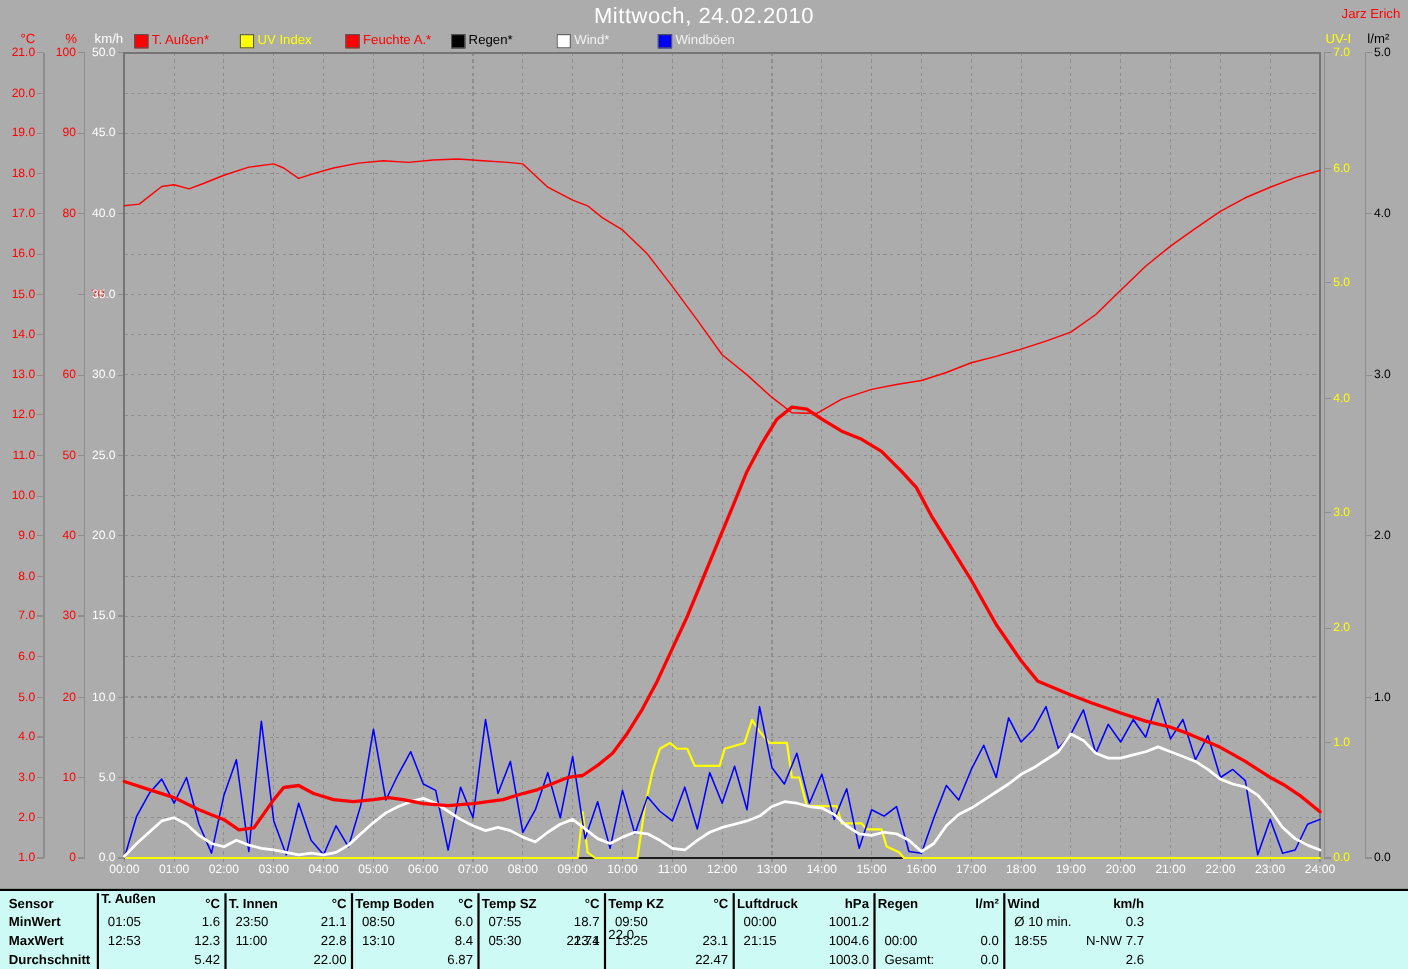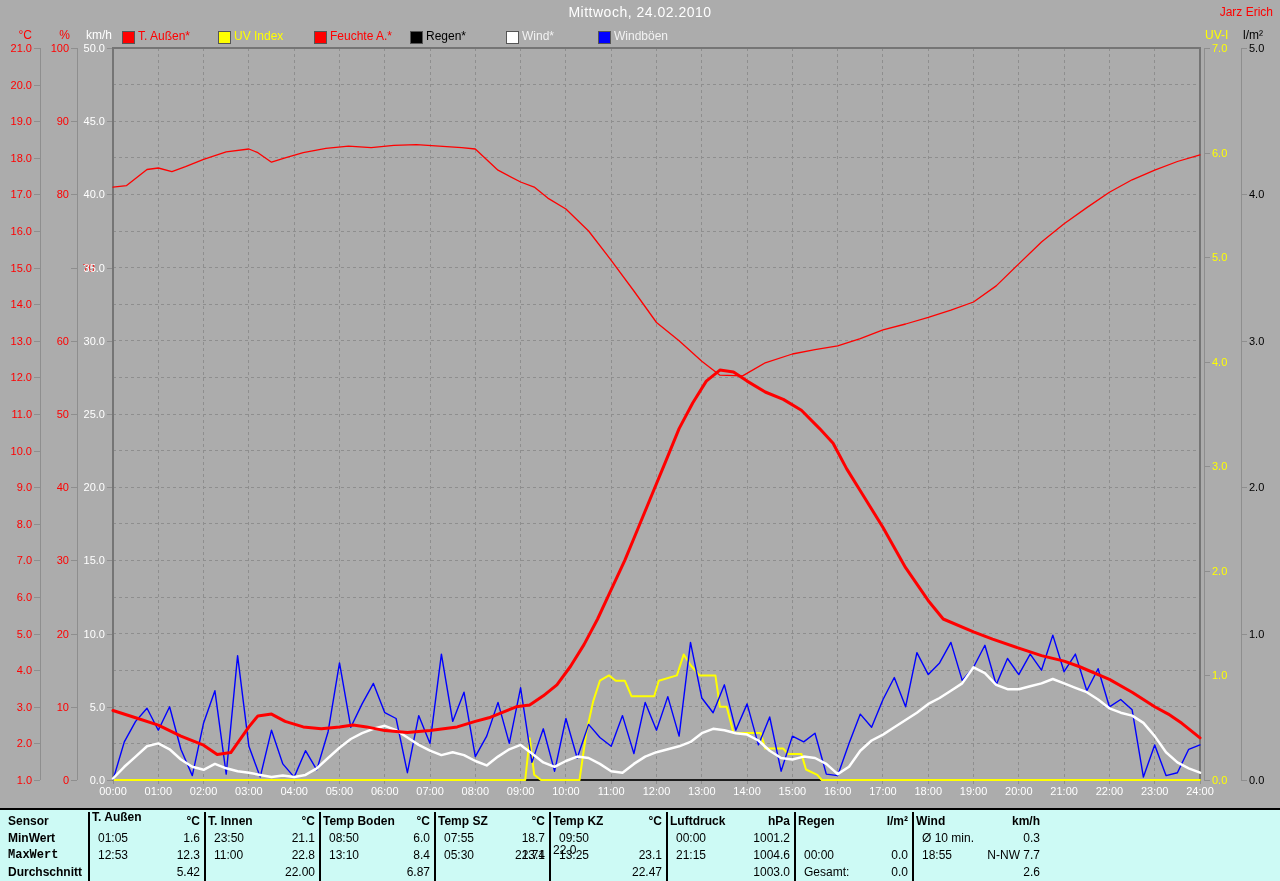--- a/index.html
+++ b/index.html
@@ -4,21 +4,21 @@
 <style>
   html,body{margin:0;padding:0;}
   body{
     width:1280px;height:881px;background:#acacac;overflow:hidden;
     font-family:"Liberation Sans",sans-serif;
   }
   #app{position:relative;width:1280px;height:881px;background:#acacac;}
   .abs{position:absolute;}
   #title{
     top:4px;left:0;width:1280px;text-align:center;
-    color:#ffffff;font-size:14px;letter-spacing:0.5px;
+    color:#ffffff;font-size:20px;letter-spacing:0.5px;
   }
   #author{
     top:5px;right:7px;color:#ff0000;font-size:12px;
   }
   .unit-label{font-size:12px;top:28px;white-space:nowrap;}
   .unit-right{text-align:right;}
   .legend-item{top:29px;height:14px;white-space:nowrap;}
   .legend-swatch{
     position:absolute;top:2px;left:0;width:11px;height:11px;
     border:1px solid #555;
@@ -307,21 +307,21 @@
       <div class="xlab" style="left: 995.833px;">20:00</div>
       <div class="xlab" style="left: 1041.12px;">21:00</div>
       <div class="xlab" style="left: 1086.42px;">22:00</div>
       <div class="xlab" style="left: 1131.71px;">23:00</div>
       <div class="xlab" style="left: 1177px;">24:00</div>
     </div>
 
   <div id="stats-table">
       <div class="tcell tbold" style="left: 8px; top: 4px; width: 78px;">Sensor</div>
       <div class="tcell tbold" style="left: 8px; top: 21px; width: 78px;">MinWert</div>
-      <div class="tcell tbold" style="left: 8px; top: 38px; width: 78px; font-family: Liberation Mono, monospace;">MaxWert</div>
+      <div class="tcell tbold" style="left: 8px; top: 38px; width: 78px;">MaxWert</div>
       <div class="tcell tbold" style="left: 8px; top: 55px; width: 78px;">Durchschnitt</div>
       <div class="tcell tbold" style="left: 92px; top: 0; text-align: right;">T. Außen</div>
       <div class="tcell tbold" style="left: 92px; top: 4px; width: 108px; text-align: right;">°C</div>
       <div class="tcell" style="left: 98px; top: 21px;">01:05</div>
       <div class="tcell" style="left: 92px; top: 21px; width: 108px; text-align: right;">1.6</div>
       <div class="tcell" style="left: 98px; top: 38px;">12:53</div>
       <div class="tcell" style="left: 92px; top: 38px; width: 108px; text-align: right;">12.3</div>
       <div class="tcell" style="left: 92px; top: 55px; width: 108px; text-align: right;">5.42</div>
       <div class="tcell tbold" style="left: 208px; top: 4px;">T. Innen</div>
       <div class="tcell tbold" style="left: 208px; top: 4px; width: 107px; text-align: right;">°C</div>

